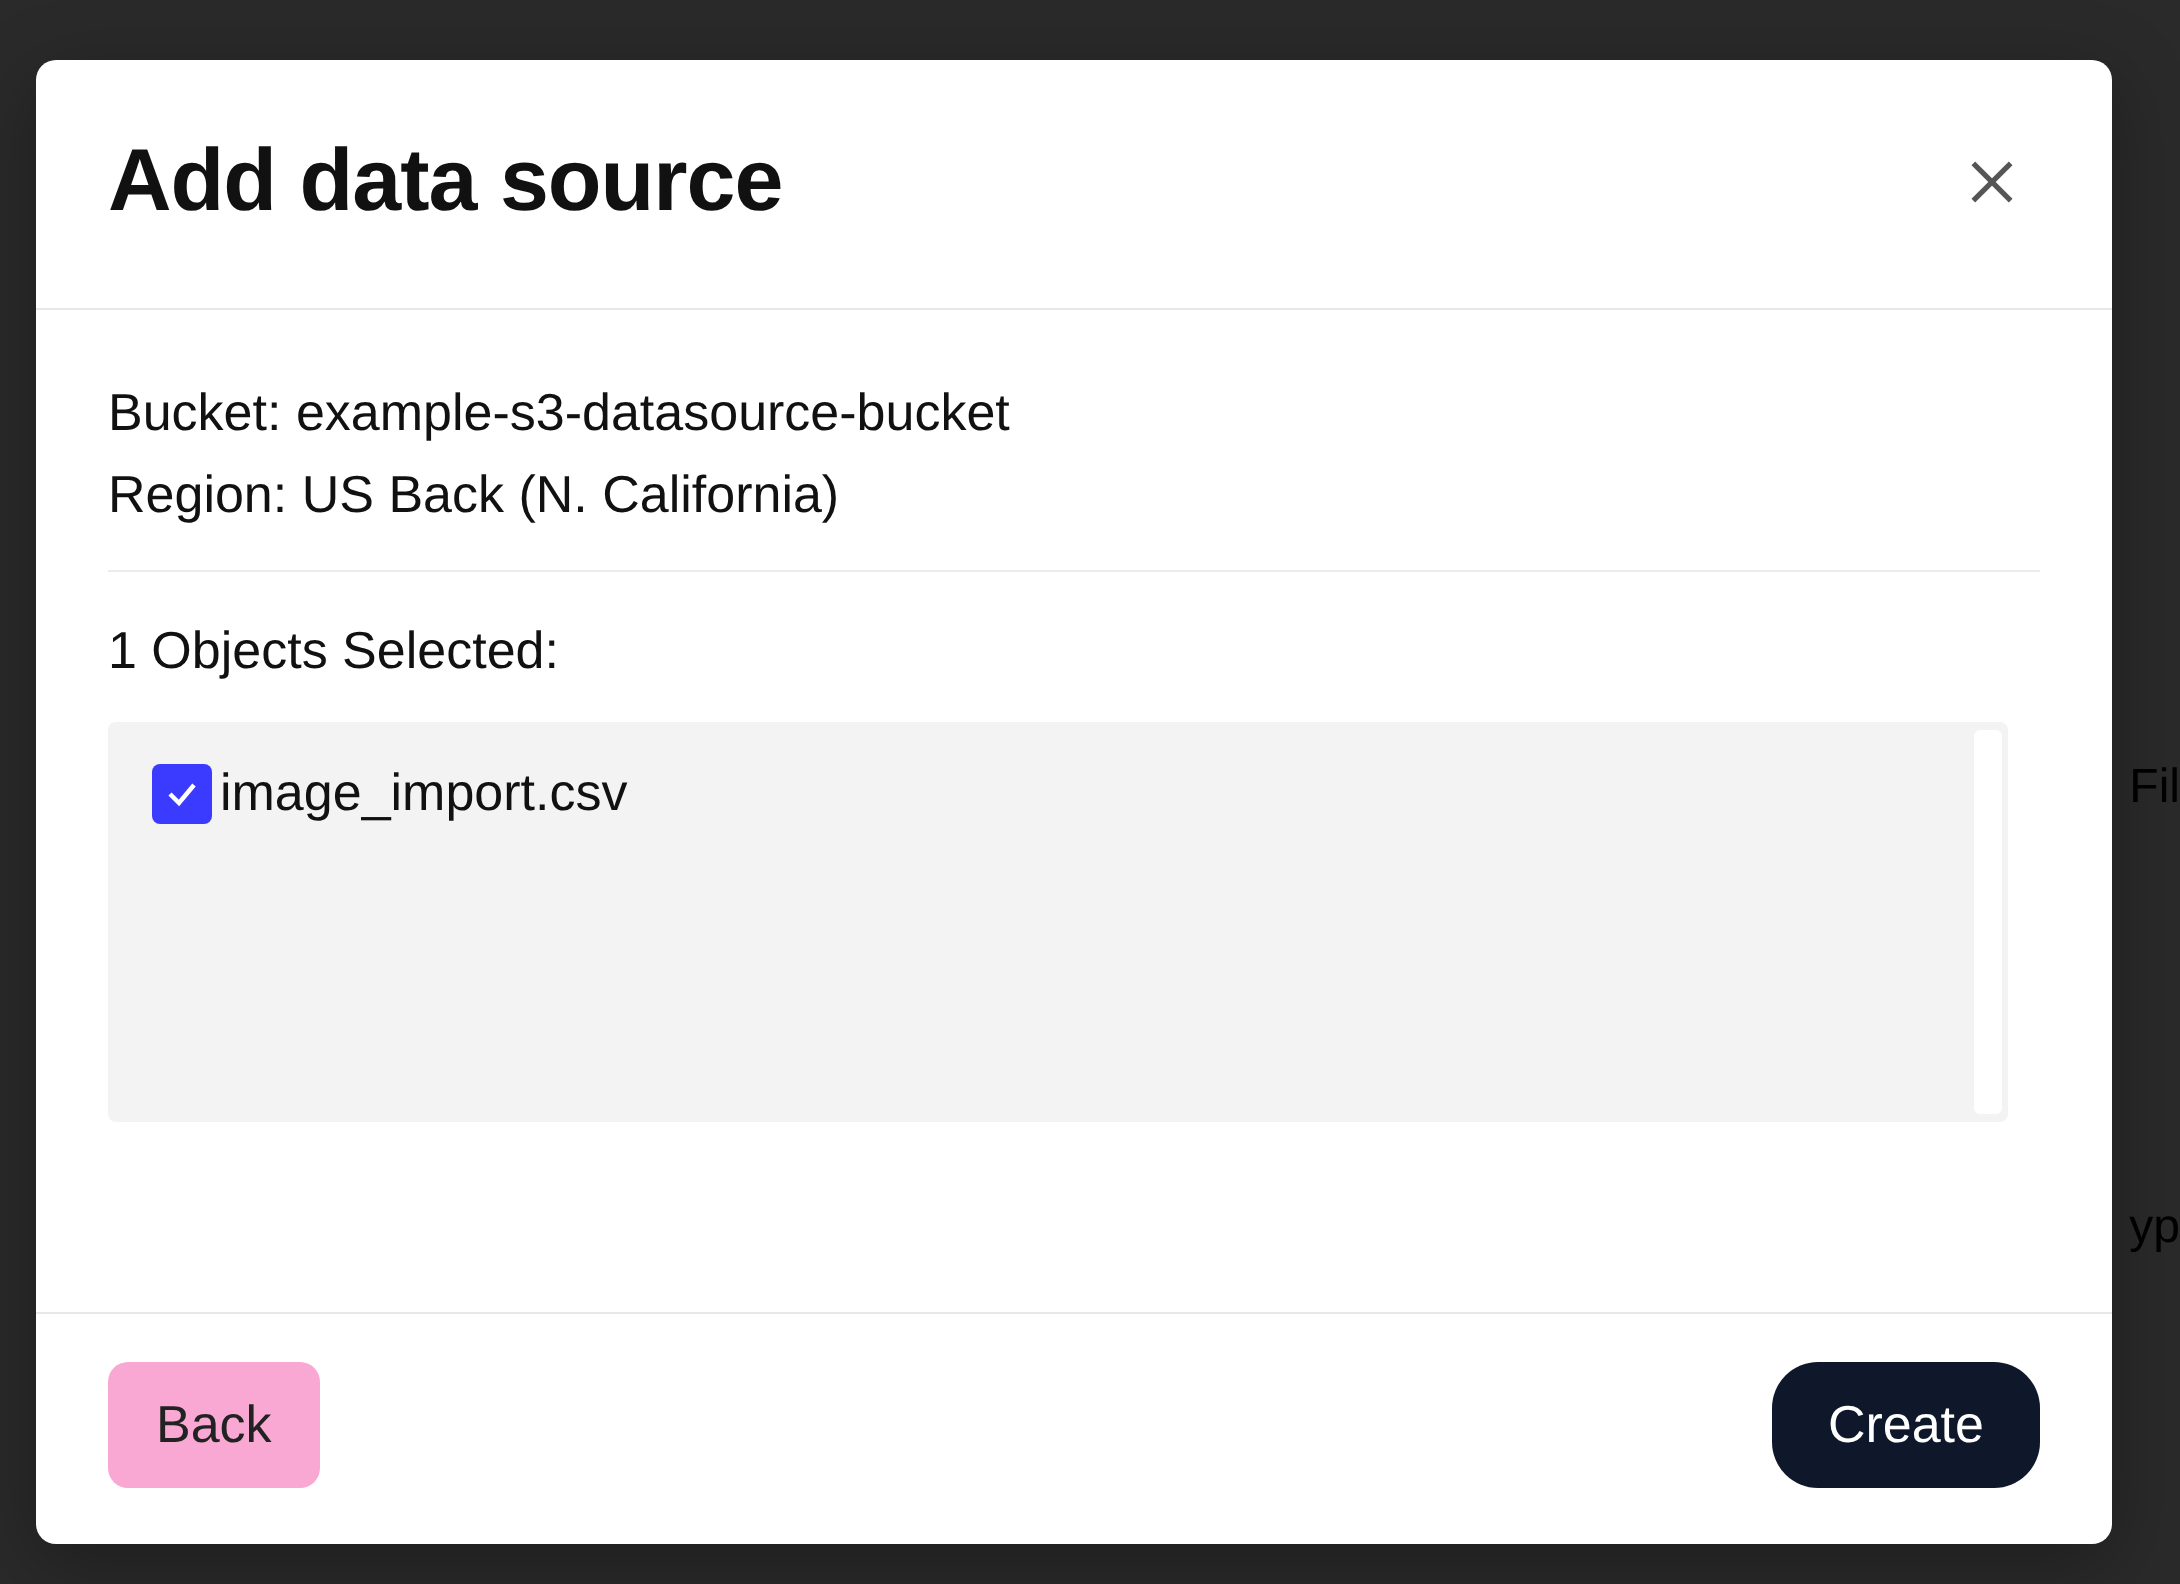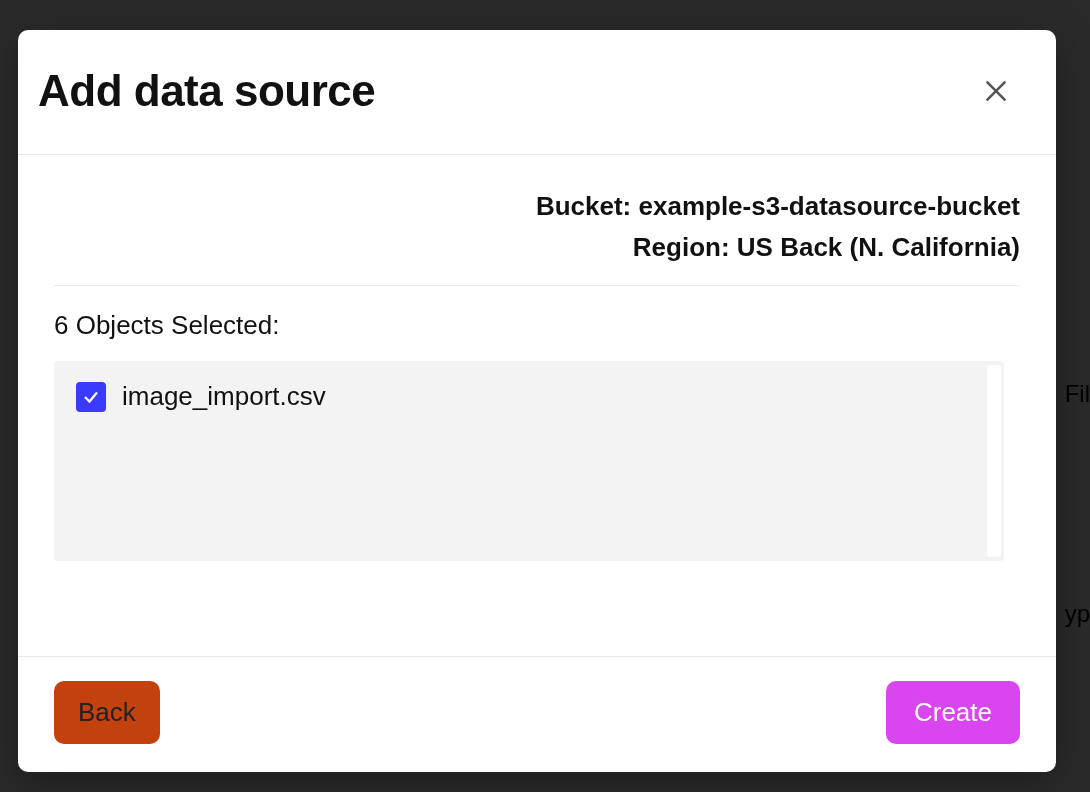--- a/index.html
+++ b/index.html
@@ -30,21 +30,21 @@
       background: #fff;
       border-radius: 10px;
       display: flex;
       flex-direction: column;
       box-shadow: 0 10px 40px rgba(0,0,0,0.3);
     }
     .modal-header {
       display: flex;
       align-items: center;
       justify-content: space-between;
-      padding: 36px 40px 38px 20px;
+      padding: 36px 40px 38px 36px;
       border-bottom: 1px solid #e8e8e8;
     }
     .modal-title {
       font-size: 44px;
       font-weight: 700;
       letter-spacing: -0.5px;
       color: #111;
     }
     .close-btn {
       background: none;
@@ -66,23 +66,22 @@
       padding: 36px 36px 0 36px;
       color: #111;
     }
     .ds-name {
       font-size: 26px;
       font-weight: 400;
       margin-bottom: 28px;
     }
     .ds-line {
       font-size: 26px;
-      font-weight: 700;
+      font-weight: 400;
       margin-bottom: 10px;
-      text-align: right;
     }
     .ds-divider {
       border: none;
       border-top: 1px solid #ececec;
       margin: 22px 0 24px 0;
     }
     .selected-label {
       font-size: 26px;
       font-weight: 400;
       margin-bottom: 20px;
@@ -101,21 +100,21 @@
       top: 4px;
       right: 3px;
       bottom: 4px;
       width: 14px;
       background: #fff;
       border-radius: 3px;
     }
     .object-row {
       display: flex;
       align-items: center;
-      gap: 16px;
+      gap: 4px;
     }
     .checkbox {
       width: 30px;
       height: 30px;
       background: #3b3bff;
       border-radius: 4px;
       display: flex;
       align-items: center;
       justify-content: center;
       cursor: pointer;
@@ -140,27 +139,28 @@
     }
     .btn {
       border: none;
       border-radius: 10px;
       font-size: 26px;
       font-weight: 400;
       padding: 16px 24px;
       cursor: pointer;
     }
     .btn-secondary {
-      background: #c2410c;
+      background: #f9a8d4;
       color: #222;
     }
     .btn-primary {
-      background: #d946ef;
+      background: #0f172a;
       color: #fff;
       padding: 16px 28px;
+      border-radius: 23px;
     }
   </style>
 </head>
 <body>
 
 <div class="bg-fragment" style="top:380px; right:0;">Fil</div>
 <div class="bg-fragment" style="top:560px; right:0;margin-top:40px;">yp</div>
 
 <div class="modal">
 
@@ -180,21 +180,21 @@
       <span>Bucket:</span>
       <span>example-s3-datasource-bucket</span>
     </div>
     <div class="ds-line">
       <span>Region:</span>
       <span>US Back (N. California)</span>
     </div>
 
     <hr class="ds-divider">
 
-    <div class="selected-label">6 Objects Selected:</div>
+    <div class="selected-label">1 Objects Selected:</div>
 
     <div class="objects-box">
       <div class="object-row">
         <div class="checkbox">
           <svg viewBox="0 0 24 24">
             <polyline points="4 12 10 18 20 6"></polyline>
           </svg>
         </div>
         <span class="object-name">image_import.csv</span>
       </div>

